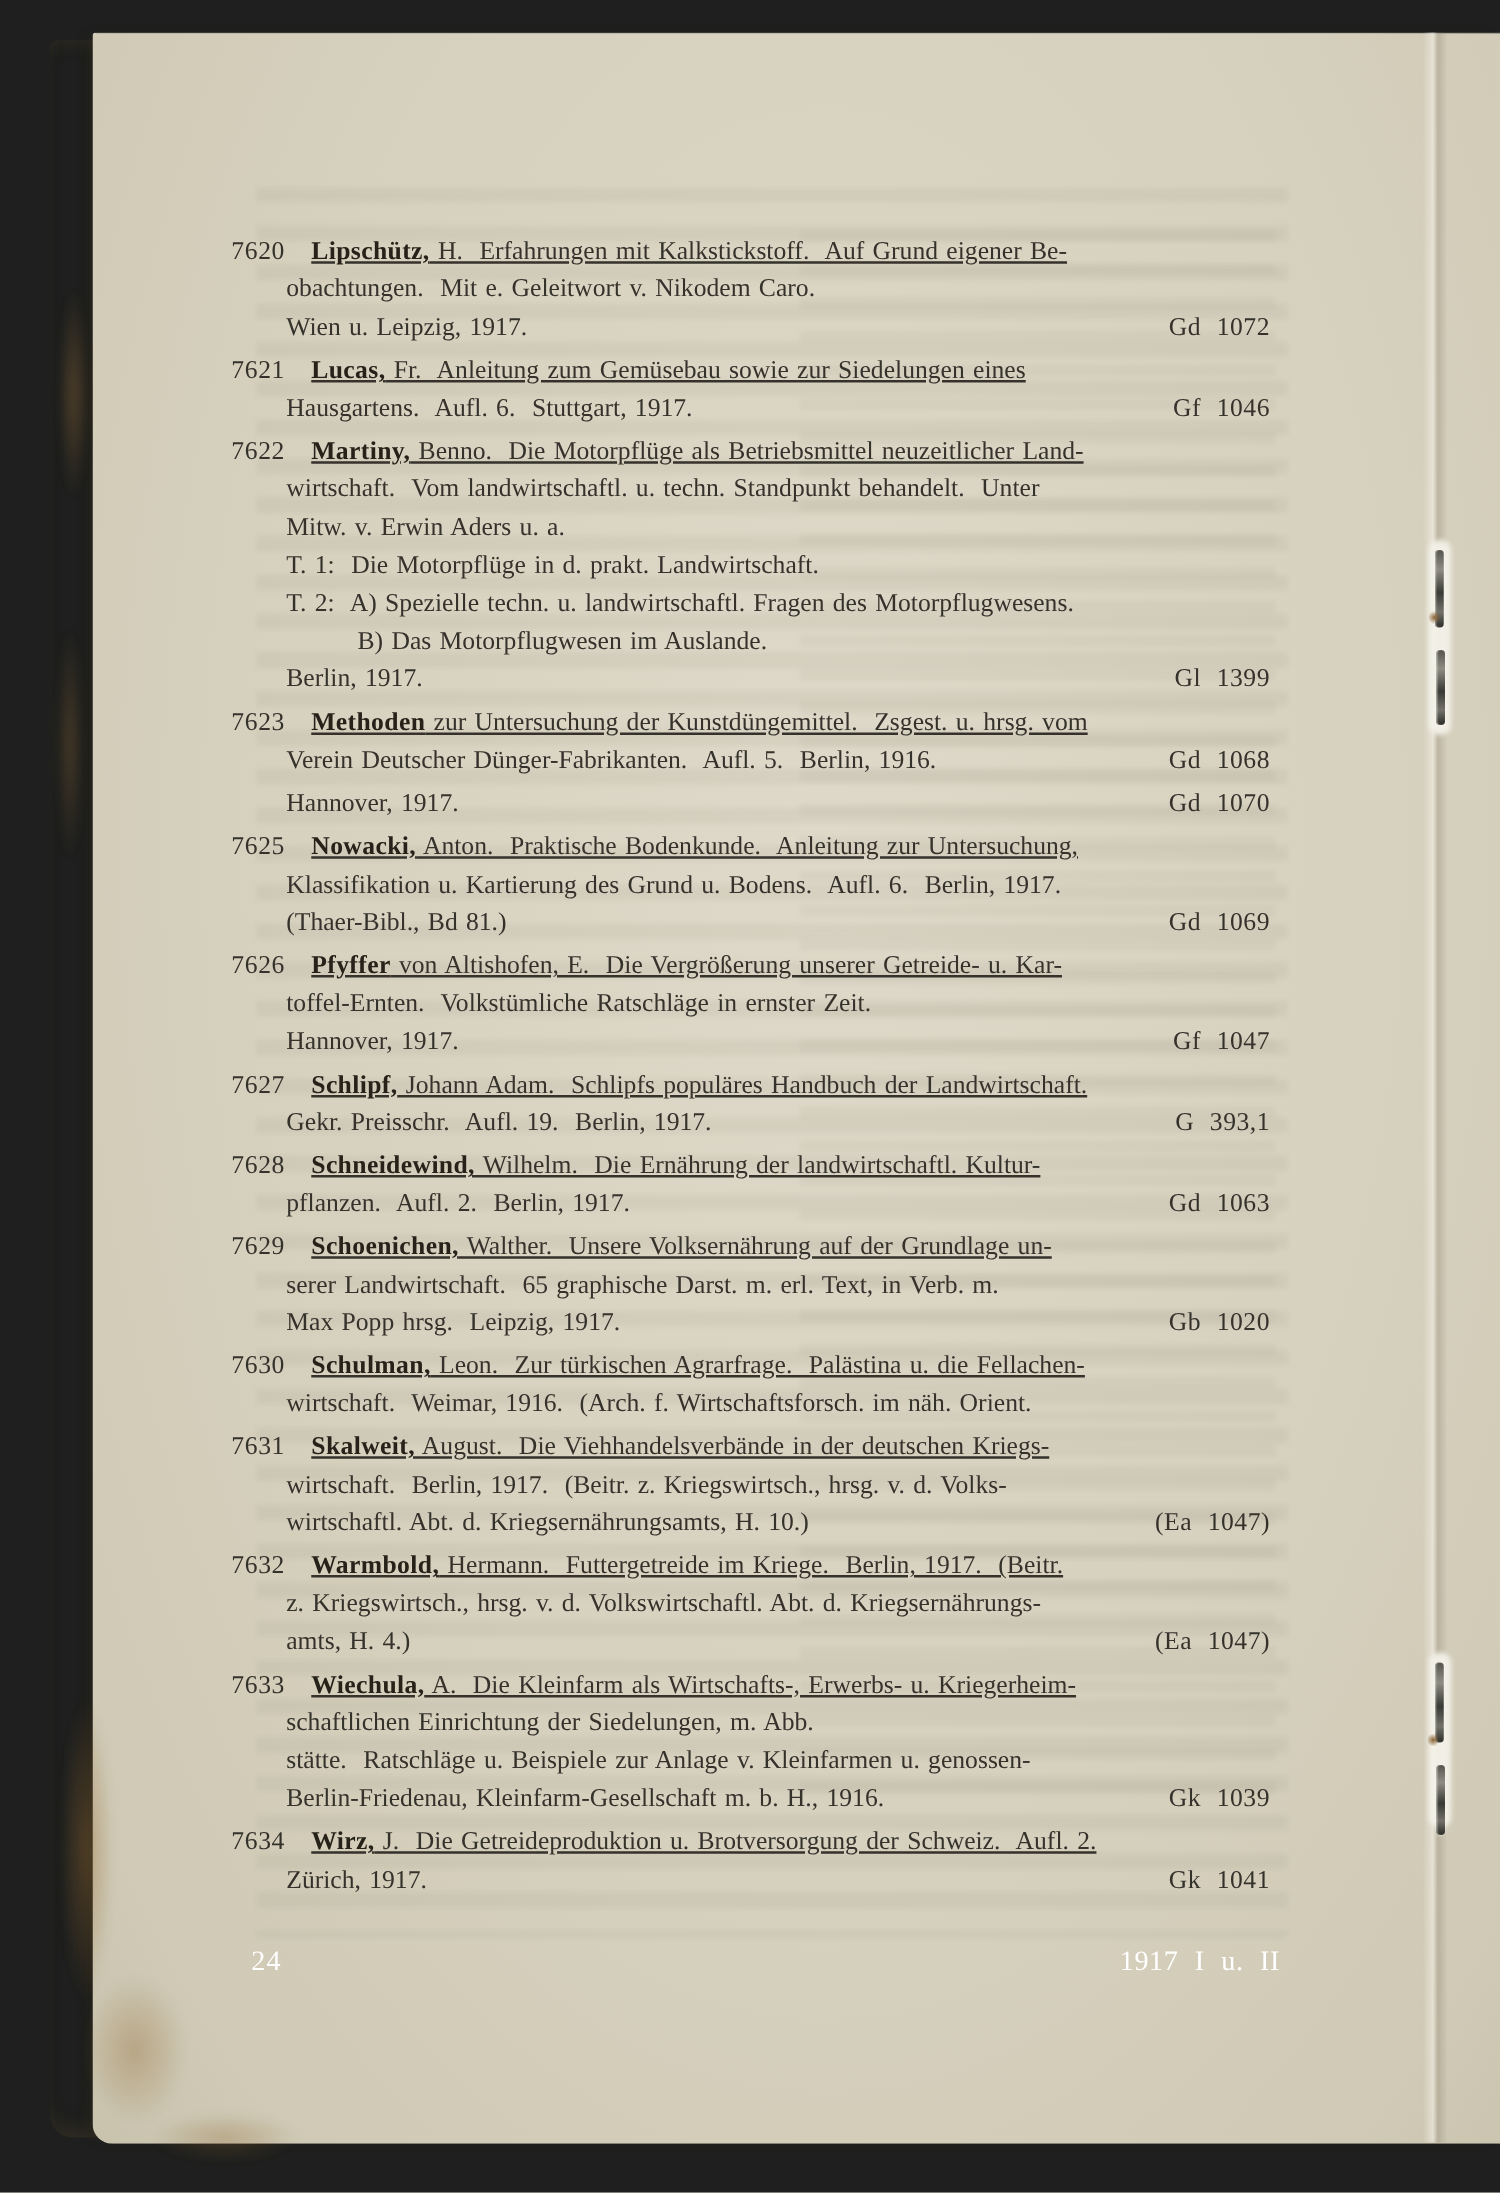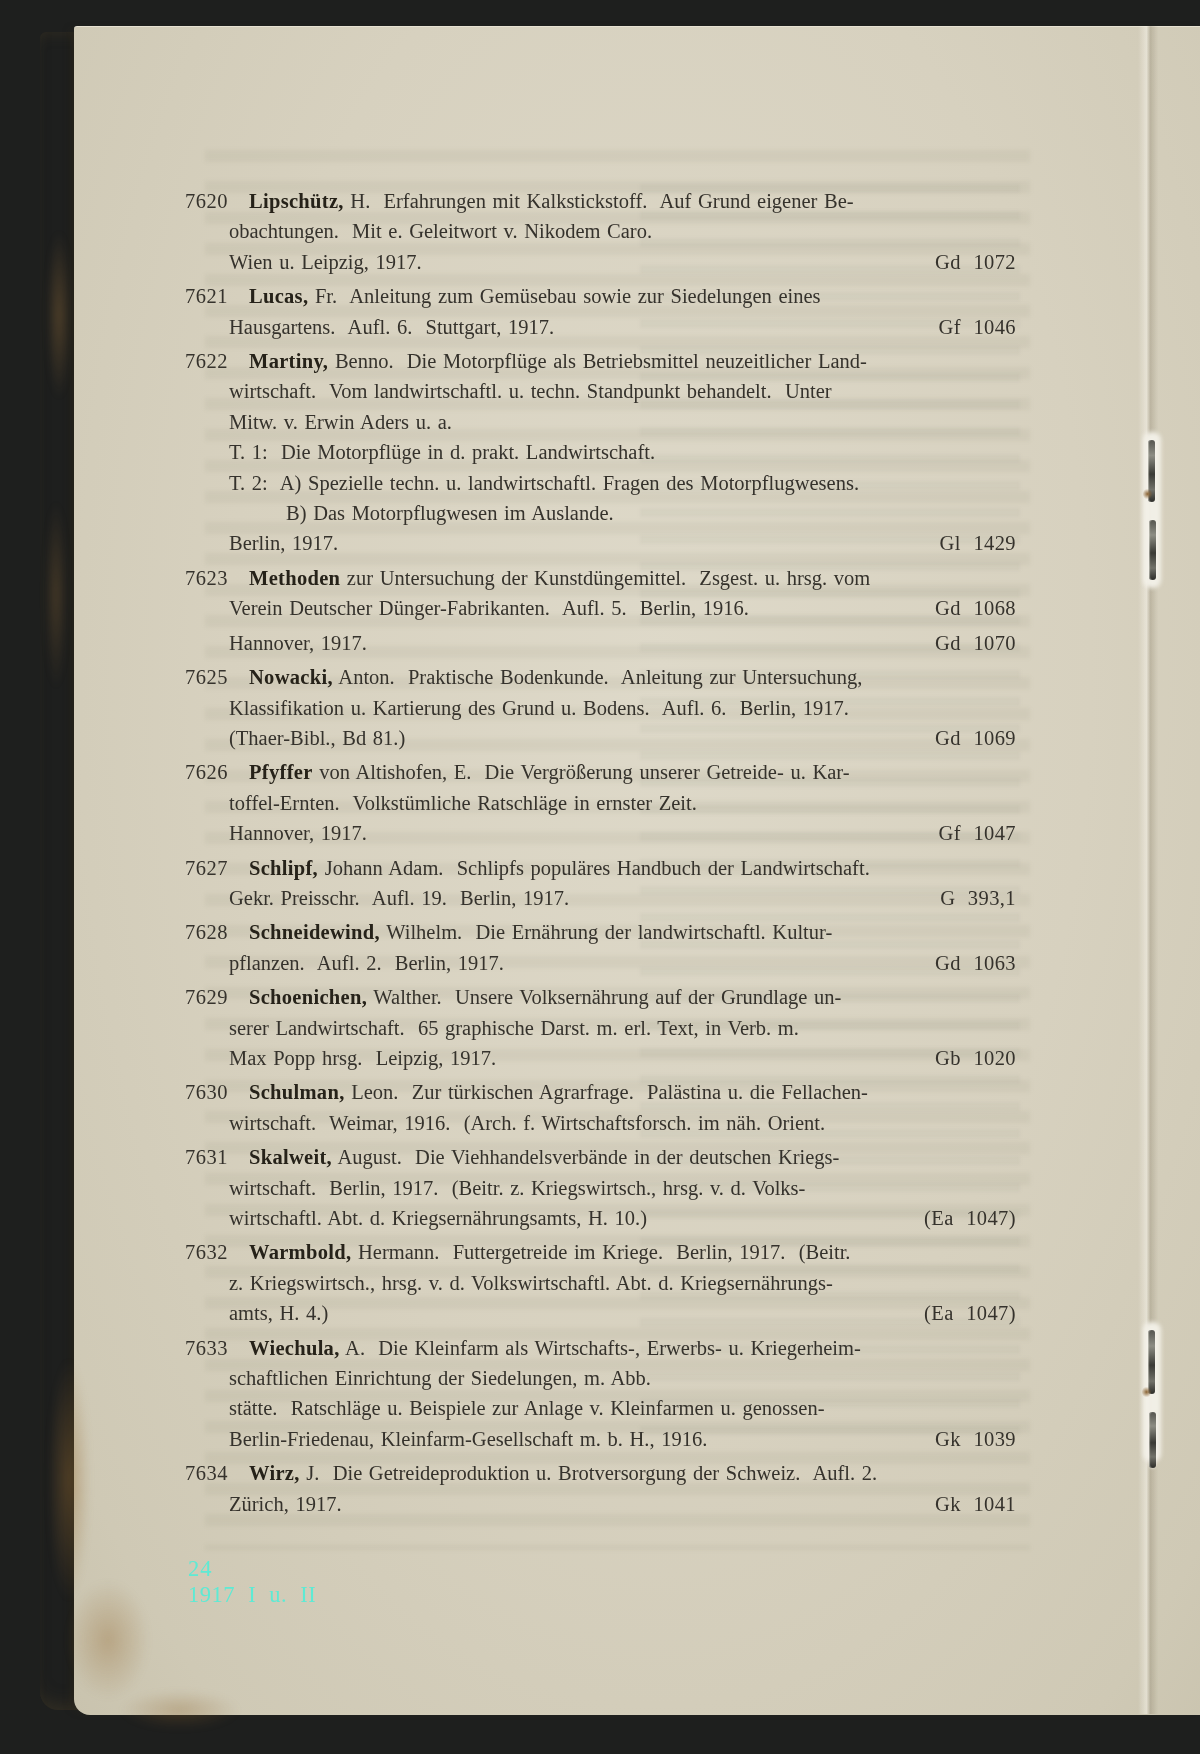--- a/index.html
+++ b/index.html
@@ -68,30 +68,30 @@
   .stain.s5{left:120px;top:1690px;width:120px;height:40px;background:radial-gradient(ellipse,rgba(140,100,46,.3),rgba(140,100,46,0) 70%);}
   
   .content{
     position:absolute;left:185px;top:186px;width:831px;
     font-size:20.5px;line-height:30.4px;color:#35322c;
     word-spacing:1.5px;
   }
   .entry{padding-left:44px;margin-top:4px;}
   .entry:first-child{margin-top:0;}
   .line{white-space:pre;}
-  .line.first{text-indent:-44px;}
+  .line.first{text-indent:-44px;text-decoration:underline;}
   .line.ind2{padding-left:57px;}
   .line.has-right{display:flex;justify-content:space-between;align-items:baseline;text-align:center;}
   .num{display:inline-block;width:64px;text-indent:0;letter-spacing:.5px;}
   .b{font-weight:700;color:#262219;letter-spacing:.3px;}
   .callno{word-spacing:7px;letter-spacing:.4px;flex:none;padding-left:12px;}
   .footer{
-    position:absolute;left:180px;top:1556px;width:831px;
+    position:absolute;left:193px;top:1556px;width:831px;
     display:flex;justify-content:space-between;align-items:baseline;
-    font-size:22.5px;color:#5eead4;flex-direction:column;
+    font-size:22.5px;color:#ffffff;
   }
   .footer .pageno{margin-left:8px;letter-spacing:1px;}
   .footer .edition{word-spacing:7px;letter-spacing:.5px;}
 </style>
 </head>
 <body>
 
 <div class="stack"></div>
 <div class="paper"></div>
 <div class="ghost"></div>
@@ -124,21 +124,21 @@
       <div class="line first"><span class="num">7621</span><span class="lt"><span class="b">Lucas,</span><span> Fr.  Anleitung zum Gemüsebau sowie zur Siedelungen eines</span></span></div>
       <div class="line has-right"><span class="lt"><span>Hausgartens.  Aufl. 6.  Stuttgart, 1917.</span></span><span class="callno">Gf 1046</span></div>
     </div>
     <div class="entry">
       <div class="line first"><span class="num">7622</span><span class="lt"><span class="b">Martiny,</span><span> Benno.  Die Motorpflüge als Betriebsmittel neuzeitlicher Land-</span></span></div>
       <div class="line"><span class="lt"><span>wirtschaft.  Vom landwirtschaftl. u. techn. Standpunkt behandelt.  Unter</span></span></div>
       <div class="line"><span class="lt"><span>Mitw. v. Erwin Aders u. a.</span></span></div>
       <div class="line"><span class="lt"><span>T. 1:  Die Motorpflüge in d. prakt. Landwirtschaft.</span></span></div>
       <div class="line"><span class="lt"><span>T. 2:  A) Spezielle techn. u. landwirtschaftl. Fragen des Motorpflugwesens.</span></span></div>
       <div class="line ind2"><span class="lt"><span>B) Das Motorpflugwesen im Auslande.</span></span></div>
-      <div class="line has-right"><span class="lt"><span>Berlin, 1917.</span></span><span class="callno">Gl 1429</span></div>
+      <div class="line has-right"><span class="lt"><span>Berlin, 1917.</span></span><span class="callno">Gl 1399</span></div>
     </div>
     <div class="entry">
       <div class="line first"><span class="num">7623</span><span class="lt"><span class="b">Methoden</span><span> zur Untersuchung der Kunstdüngemittel.  Zsgest. u. hrsg. vom</span></span></div>
       <div class="line has-right"><span class="lt"><span>Verein Deutscher Dünger-Fabrikanten.  Aufl. 5.  Berlin, 1916.</span></span><span class="callno">Gd 1068</span></div>
     </div>
     <div class="entry">
       <div class="line has-right"><span class="lt"><span>Hannover, 1917.</span></span><span class="callno">Gd 1070</span></div>
     </div>
     <div class="entry">
       <div class="line first"><span class="num">7625</span><span class="lt"><span class="b">Nowacki,</span><span> Anton.  Praktische Bodenkunde.  Anleitung zur Untersuchung,</span></span></div>

